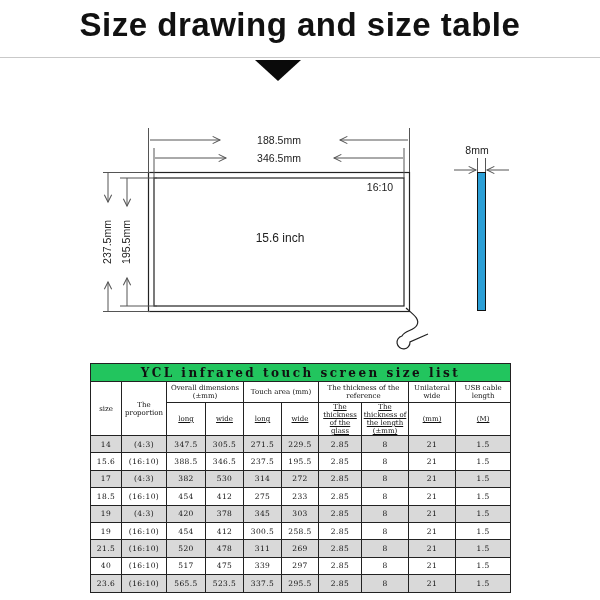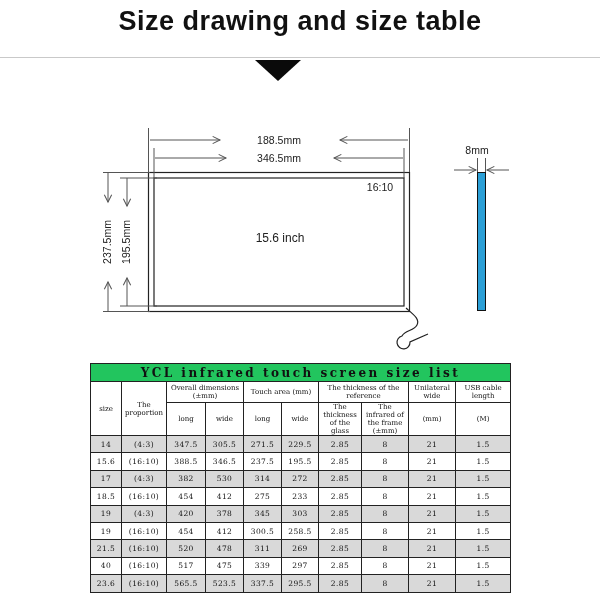--- a/index.html
+++ b/index.html
@@ -1,36 +1,36 @@
 <!DOCTYPE html>
 <html><head>
 <meta charset="utf-8">
 <style>
   html,body{margin:0;padding:0;background:#fff;}
   .canvas{position:relative;width:600px;height:600px;background:#ffffff;overflow:hidden;
           font-family:"Liberation Sans",sans-serif;}
   .page-title{position:absolute;top:6px;left:0;width:600px;text-align:center;
-              font-size:27px;font-weight:700;color:#111;letter-spacing:0.5px;}
+              font-size:33px;font-weight:700;color:#111;letter-spacing:0.5px;}
   .title-divider{position:absolute;top:57px;left:0;width:600px;height:1px;background:#c9c9c9;}
   .down-triangle{position:absolute;top:60px;left:255px;width:0;height:0;
                  border-left:23px solid transparent;border-right:23px solid transparent;
                  border-top:21px solid #0a0a0a;}
   .drawing-wrap{position:absolute;top:100px;left:0;width:484px;height:266px;}
   .ln{stroke:#555;stroke-width:1;fill:none;}
   .ln-dark{stroke:#222;stroke-width:1.2;fill:none;}
   .dimtxt{font:10.5px "Liberation Sans",sans-serif;fill:#222;}
   .biglbl{font:12px "Liberation Sans",sans-serif;fill:#222;}
 
   .table-wrap{position:absolute;top:363px;left:90px;width:420px;}
   table.sizes{border-collapse:collapse;table-layout:fixed;width:420px;}
   table.sizes td{border:1px solid #222;text-align:center;vertical-align:middle;
                  font:7px "DejaVu Serif",serif;color:#111;padding:0 1px;overflow:hidden;}
   tr.t-title td{font:bold 12px "DejaVu Serif",serif;letter-spacing:2.5px;height:17px;background:#22c55e;}
   tr.hd1 td{height:20px;}
-  tr.hd2 td{height:28px;}
+  tr.hd2 td{height:28px;text-decoration:underline;}
   tbody.t-body td{height:16.4px;font-size:7.5px;letter-spacing:0.4px;}
   tbody.t-body tr:nth-child(odd){background:#d9d9d9;}
 </style>
 </head>
 <body>
 
 <div class="canvas">
 
   <div class="page-title">Size drawing and size table</div>
   <div class="title-divider"></div>
@@ -113,21 +113,21 @@
           <td colspan="2">The thickness of the reference</td>
           <td>Unilateral wide</td>
           <td>USB cable length</td>
         </tr>
         <tr class="hd2">
           <td>long</td>
           <td>wide</td>
           <td>long</td>
           <td>wide</td>
           <td>The thickness of the glass</td>
-          <td>The infrared of the frame (±mm)</td>
+          <td>The thickness of the length (±mm)</td>
           <td>(mm)</td>
           <td>(M)</td>
         </tr>
       </tbody>
       <tbody class="t-body">
           <tr>
             <td>14</td>
             <td>(4:3)</td>
             <td>347.5</td>
             <td>305.5</td>

